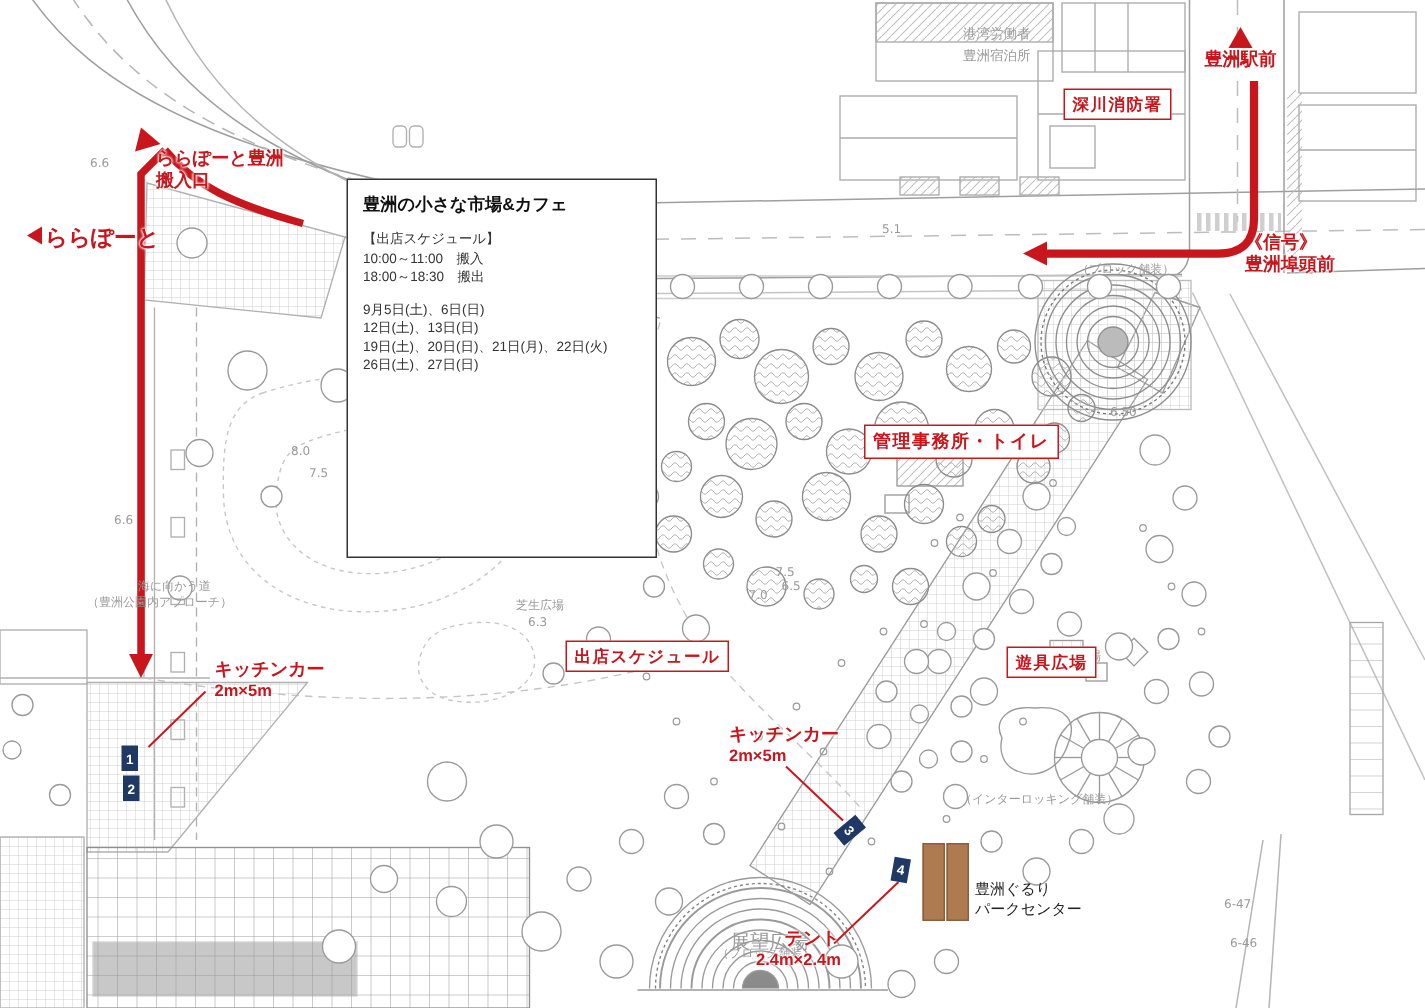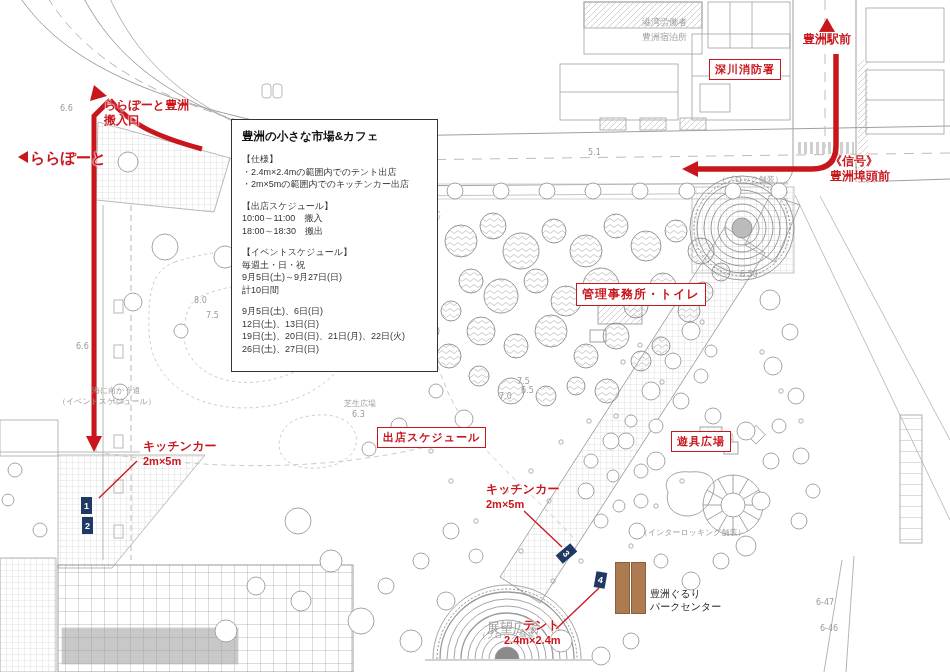--- a/index.html
+++ b/index.html
@@ -335,21 +335,21 @@
 <div id="cad-texts">
     <div class="cad-text" style="left: 642px; top: 16px; font-size: 9px;">港湾労働者</div>
     <div class="cad-text" style="left: 642px; top: 31px; font-size: 9px;">豊洲宿泊所</div>
     <div class="cad-text" style="left: 384px; top: 141px; font-size: 9px; transform: rotate(-3deg);">幹線道路3号</div>
     <div class="cad-text" style="left: 376px; top: 157px; font-size: 9px; transform: rotate(-3deg);">幹線道路3号</div>
     <div class="cad-text" style="left: 588px; top: 148px; font-size: 8px;">5.1</div>
     <div class="cad-text" style="left: 718px; top: 174px; font-size: 8px;">（ブロック舗装）</div>
     <div class="cad-text" style="left: 60px; top: 104px; font-size: 8px;">6.6</div>
     <div class="cad-text" style="left: 76px; top: 342px; font-size: 8px;">6.6</div>
     <div class="cad-text" style="left: 92px; top: 385px; font-size: 8px;">海に向かう道</div>
-    <div class="cad-text" style="left: 58px; top: 396px; font-size: 8px;">（イベントスケジュール）</div>
+    <div class="cad-text" style="left: 58px; top: 396px; font-size: 8px;">（豊洲公園内アプローチ）</div>
     <div class="cad-text" style="left: 194px; top: 296px; font-size: 8px;">8.0</div>
     <div class="cad-text" style="left: 206px; top: 311px; font-size: 8px;">7.5</div>
     <div class="cad-text" style="left: 344px; top: 398px; font-size: 8px;">芝生広場</div>
     <div class="cad-text" style="left: 352px; top: 410px; font-size: 8px;">6.3</div>
     <div class="cad-text" style="left: 517px; top: 377px; font-size: 8px;">7.5</div>
     <div class="cad-text" style="left: 521px; top: 386px; font-size: 8px;">6.5</div>
     <div class="cad-text" style="left: 499px; top: 392px; font-size: 8px;">7.0</div>
     <div class="cad-text" style="left: 487px; top: 619px; font-size: 13px;">展望広場</div>
     <div class="cad-text" style="left: 478px; top: 630px; font-size: 8px;">（ブロック舗装）</div>
     <div class="cad-text" style="left: 640px; top: 527px; font-size: 8px; font-family: Liberation Mono, monospace;">（インターロッキング舗装）</div>
@@ -407,34 +407,23 @@
 <div class="marker" style="left:82px;top:517px;width:11px;height:17px;">2</div>
 <div class="marker" style="left:561px;top:544px;width:11px;height:19px;transform:rotate(50deg);">3</div>
 <div class="marker" style="left:595px;top:572px;width:11px;height:16px;transform:rotate(10deg);">4</div>
 
 <div class="bar" style="left:615px;top:562px;width:13px;height:50px;"></div>
 <div class="bar" style="left:631px;top:562px;width:13px;height:50px;"></div>
 
 <div id="infobox">
   <div class="ib-title">豊洲の小さな市場&amp;カフェ</div>
   <div class="ib-section">
-    <div>【仕様】</div>
-    <div>・2.4m×2.4mの範囲内でのテント出店</div>
-    <div>・2m×5mの範囲内でのキッチンカー出店</div>
-  </div>
-  <div class="ib-section">
     <div>【出店スケジュール】</div>
     <div>10:00～11:00　搬入</div>
     <div>18:00～18:30　搬出</div>
-  </div>
-  <div class="ib-section">
-    <div>【イベントスケジュール】</div>
-    <div>毎週土・日・祝</div>
-    <div>9月5日(土)～9月27日(日)</div>
-    <div>計10日間</div>
   </div>
   <div class="ib-section">
     <div>9月5日(土)、6日(日)</div>
     <div>12日(土)、13日(日)</div>
     <div>19日(土)、20日(日)、21日(月)、22日(火)</div>
     <div>26日(土)、27日(日)</div>
   </div>
 </div>
 
 </body></html>

